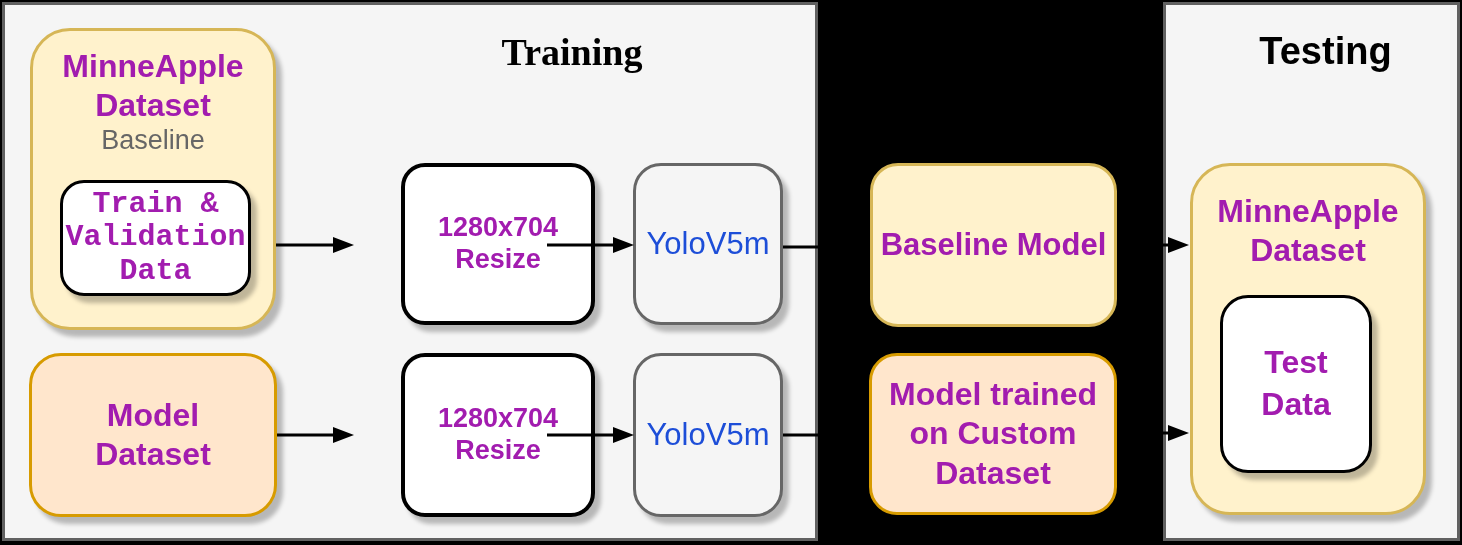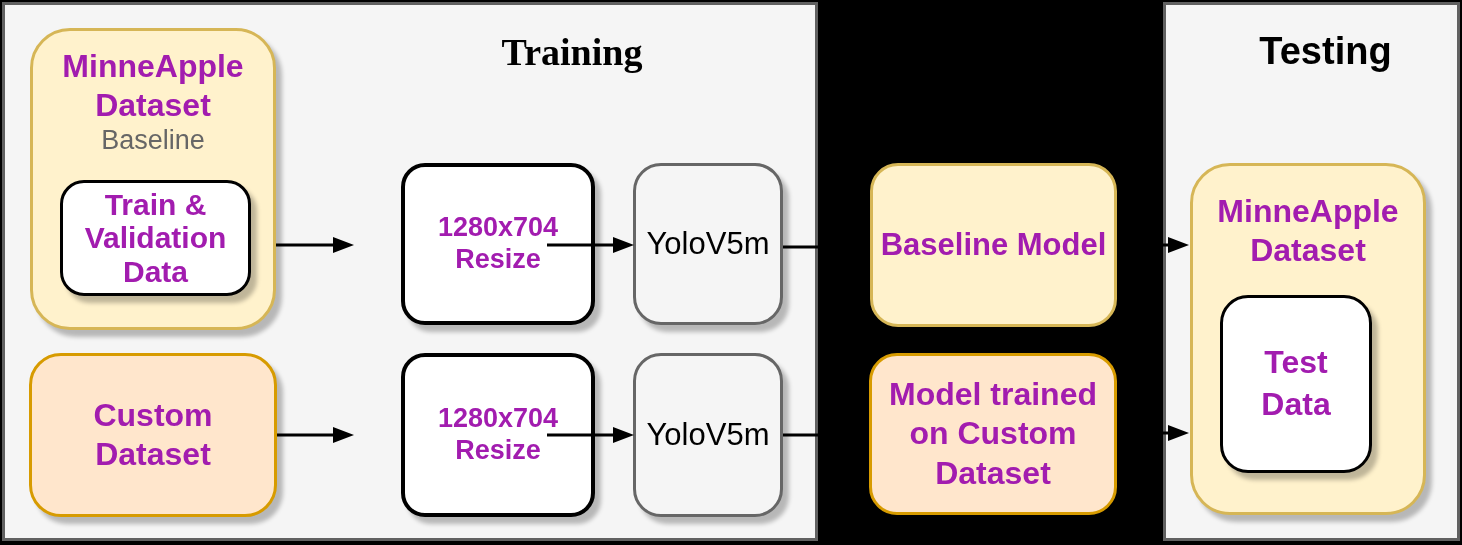--- a/index.html
+++ b/index.html
@@ -97,21 +97,21 @@
   }
   .resize-1 { left: 353px; top: 163px; width: 194px; height: 162px; }
   .resize-2 { left: 353px; top: 353px; width: 194px; height: 164px; }
 
   .yolo-box {
     background: var(--panel_fill);
     border: 3px solid var(--gray_border);
     border-radius: 28px;
     font-size: 31px;
     font-weight: normal;
-    color: #000000;
+    color: #1d4ed8;
     text-align: center;
   }
   .yolo-1 { left: 633px; top: 163px; width: 150px; height: 162px; }
   .yolo-2 { left: 633px; top: 353px; width: 150px; height: 164px; }
 
   .custom-ds {
     left: 29px; top: 353px; width: 248px; height: 164px;
     background: var(--peach_fill);
     border: 3px solid var(--peach_border);
     border-radius: 32px;
@@ -166,31 +166,31 @@
   <div class="panel panel-training"></div>
   <div class="panel-title title-training">Training</div>
 
   <div class="panel panel-testing"></div>
   <div class="panel-title title-testing">Testing</div>
 
   <div class="node mn-train">
     <div class="node-label mn-train-title">MinneApple
 Dataset</div>
     <div class="mn-subtitle">Baseline</div>
-    <div class="node node-label flex-center train-inner" style="position:absolute;">Train &amp;
+    <div class="node node-label flex-center train-inner" style="position:absolute;font-family:Liberation Mono, monospace;">Train &amp;
 Validation
 Data</div>
   </div>
 
   <div class="node node-label flex-center resize-box resize-1">1280x704
 Resize</div>
 
   <div class="node flex-center yolo-box yolo-1">YoloV5m</div>
 
-  <div class="node node-label flex-center custom-ds">Custom
+  <div class="node node-label flex-center custom-ds">Model
 Dataset</div>
 
   <div class="node node-label flex-center resize-box resize-2">1280x704
 Resize</div>
 
   <div class="node flex-center yolo-box yolo-2">YoloV5m</div>
 
   <div class="node node-label flex-center baseline-model">Baseline Model</div>
 
   <div class="node node-label flex-center custom-model">Model trained

